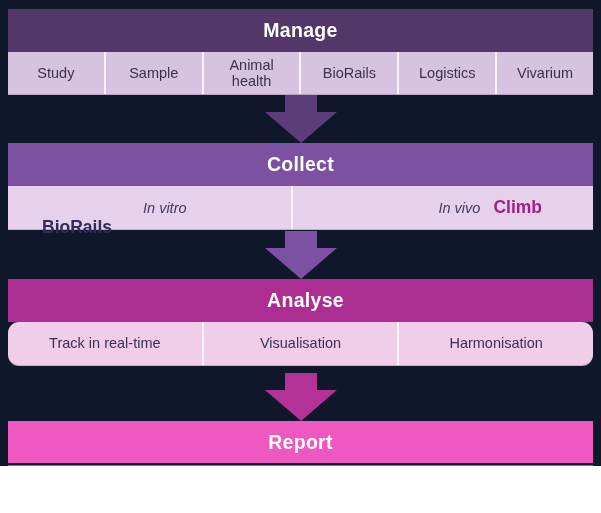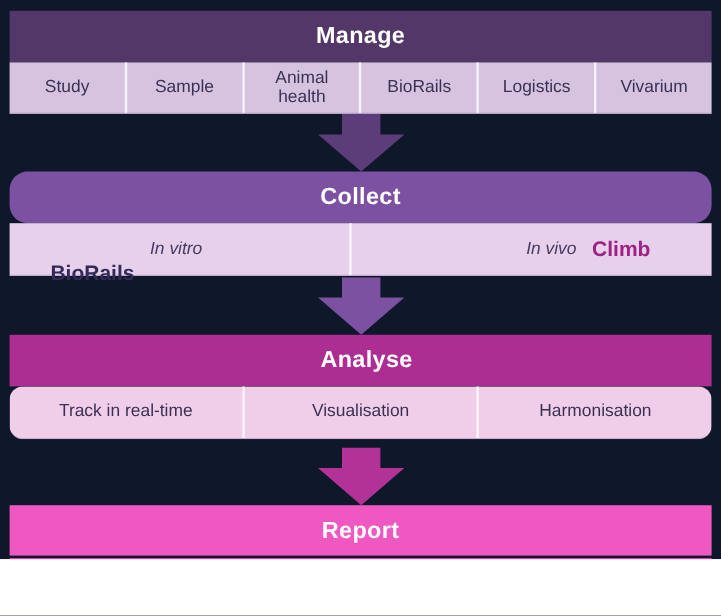--- a/index.html
+++ b/index.html
@@ -24,21 +24,21 @@
     text-align:center;font-size:14.5px;line-height:1.12;padding:0 10px;
   }
   .cell + .cell{border-left:2px solid rgba(255,255,255,0.8);}
   .split-cell{
     flex:1;display:flex;align-items:center;gap:13px;font-size:14.5px;
   }
   .split-cell.left{justify-content:flex-start;padding-left:34px;}
   .split-cell.right{justify-content:flex-end;padding-right:51px;}
   .split-cell + .split-cell{border-left:2px solid rgba(255,255,255,0.8);}
   .product{font-size:17.5px;font-weight:700;}
-  .mode{font-style:italic;}
+  .mode{font-style:italic;margin-left:18px;}
   .gap{display:flex;justify-content:center;align-items:flex-end;}
   .gap.g1{height:48px;}
   .gap.g2{height:49px;}
   .gap.g3{height:55px;}
   .arrow-svg{display:block;}
   .bottom-strip{height:4px;margin-top:2px;}
 </style>
 </head>
 <body>
 
@@ -58,21 +58,21 @@
     </div>
   </section>
 
   <div class="gap g1">
     <svg class="arrow-svg" width="72" height="48" viewBox="0 0 72 48">
       <polygon points="20,0 52,0 52,17 72,17 36,48 0,17 20,17" fill="#5c3d79"></polygon>
     </svg>
   </div>
 
   <section>
-    <div class="stage-header" style="background: rgb(124, 81, 162); border-radius: 15px;">
+    <div class="stage-header" style="background: rgb(124, 81, 162);">
       <span class="stage-title" style="color: rgb(255, 255, 255);">Collect</span>
     </div>
     <div class="stage-row" style="height: 43px; background: rgb(230, 208, 236);">
       <div class="split-cell left">
         <span class="product" style="color: rgb(51, 42, 88); margin-top: 40px;">BioRails</span>
         <span class="mode" style="color: rgb(69, 58, 96);">In vitro</span>
       </div>
       <div class="split-cell right">
         <span class="mode" style="color: rgb(69, 58, 96);">In vivo</span>
         <span class="product" style="color: rgb(158, 34, 130);">Climb</span>

